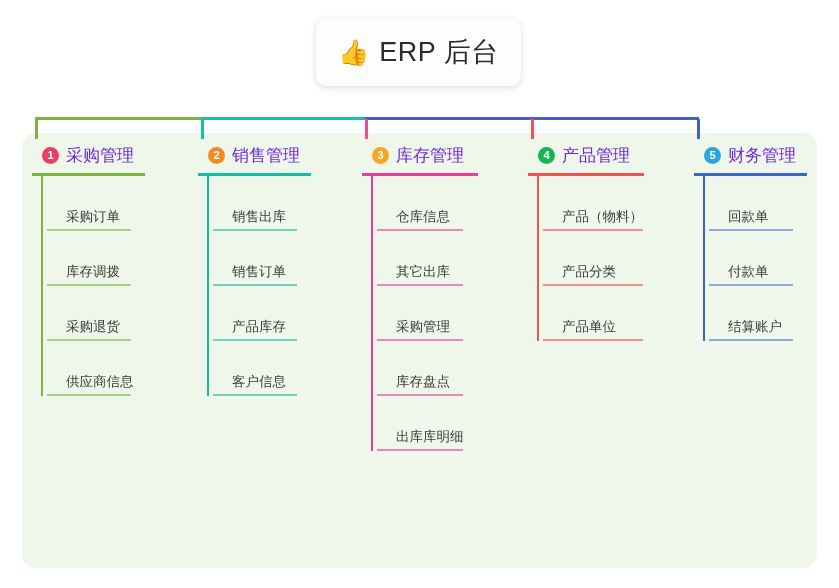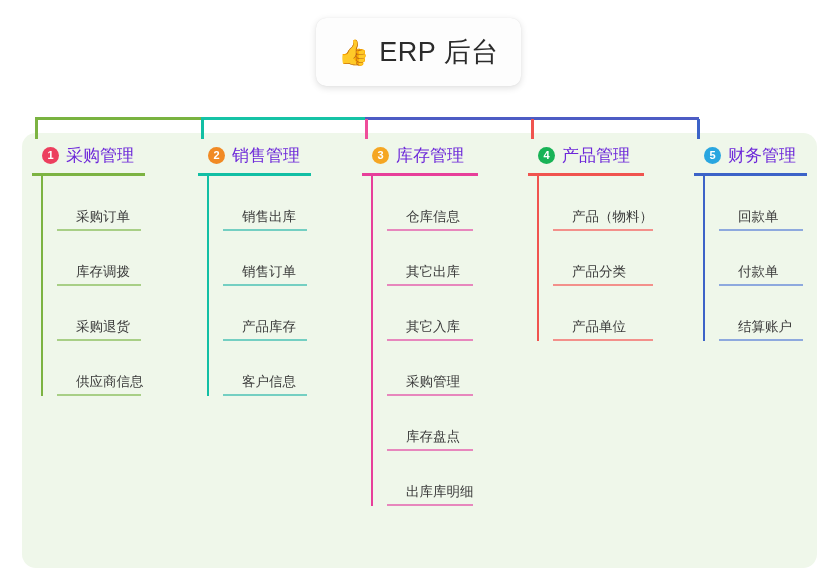--- a/index.html
+++ b/index.html
@@ -101,21 +101,21 @@
   }
   .head-rule {
     height: 3px;
     margin-top: 6px;
   }
 
   
   .leaves {
     position: relative;
     margin-left: 9px;
-    padding-left: 16px;
+    padding-left: 6px;
   }
   .spine {
     position: absolute;
     left: 0;
     top: 0;
     bottom: 0;
     width: 2px;
   }
   .leaf {
     position: relative;
@@ -222,24 +222,20 @@
         <div class="spine" style="background: rgb(231, 63, 154);"></div>
         <div class="leaf">
           <span class="leaf-label">仓库信息</span>
           <div class="leaf-rule" style="background: rgb(231, 135, 189); width: 86px;"></div>
         </div>
         <div class="leaf">
           <span class="leaf-label">其它出库</span>
           <div class="leaf-rule" style="background: rgb(231, 135, 189); width: 86px;"></div>
         </div>
         <div class="leaf">
-          <span class="leaf-label">其它入库</span>
-          <div class="leaf-rule" style="background: rgb(231, 135, 189); width: 86px;"></div>
-        </div>
-        <div class="leaf">
           <span class="leaf-label">采购管理</span>
           <div class="leaf-rule" style="background: rgb(231, 135, 189); width: 86px;"></div>
         </div>
         <div class="leaf">
           <span class="leaf-label">库存盘点</span>
           <div class="leaf-rule" style="background: rgb(231, 135, 189); width: 86px;"></div>
         </div>
         <div class="leaf">
           <span class="leaf-label">出库库明细</span>
           <div class="leaf-rule" style="background: rgb(231, 135, 189); width: 86px;"></div>

